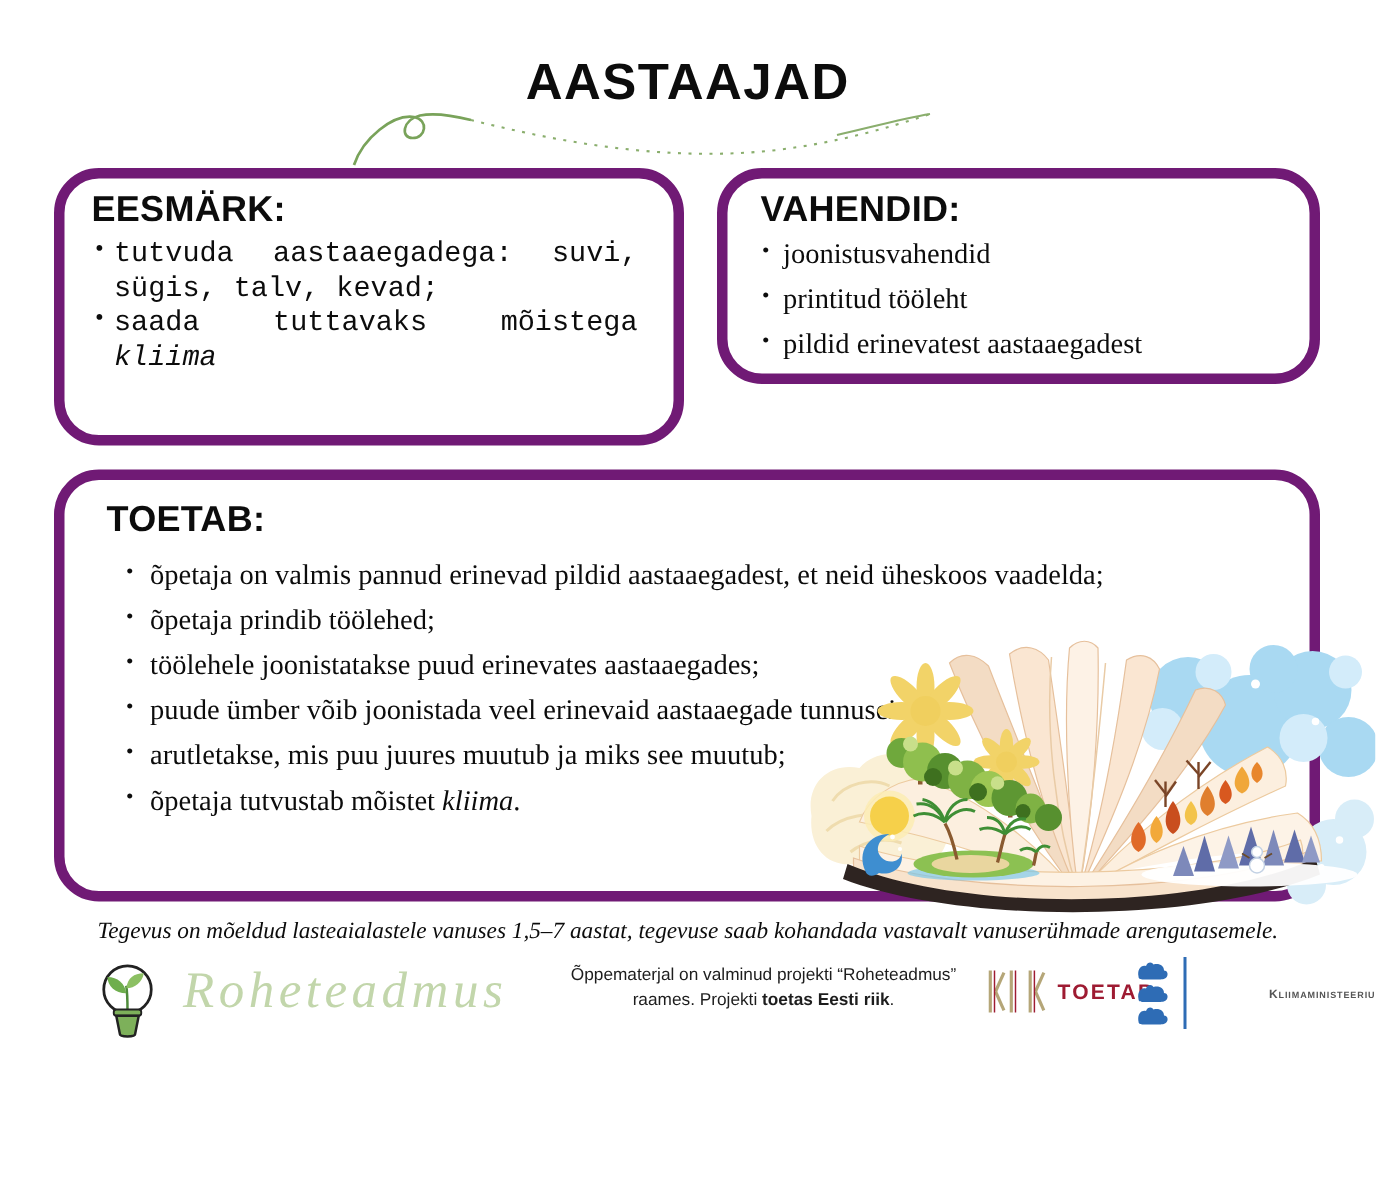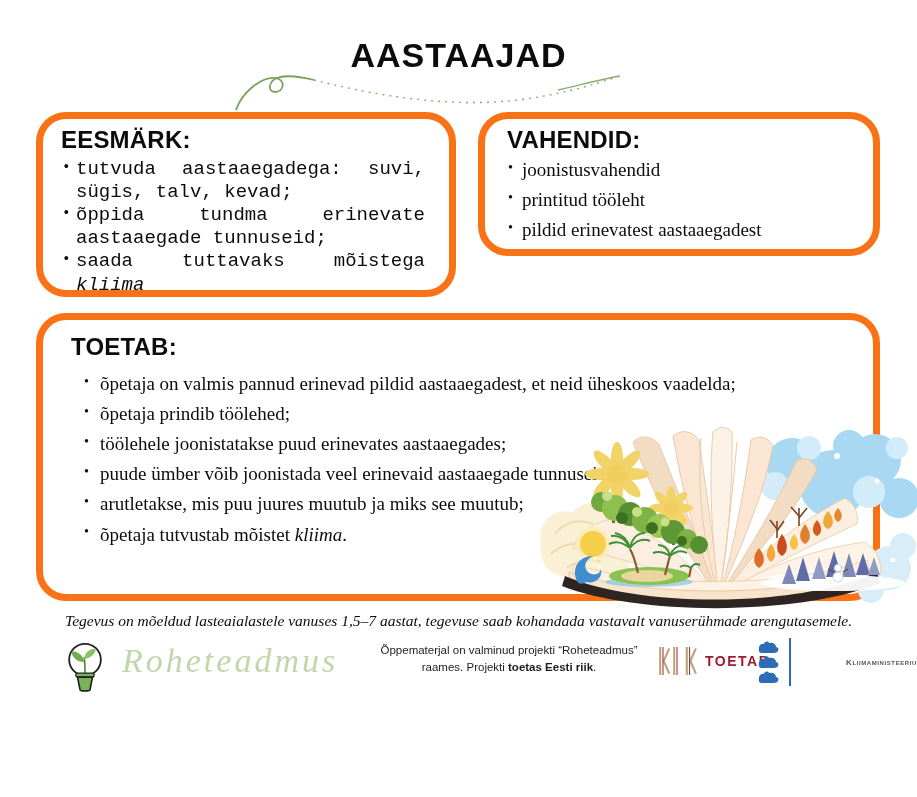--- a/index.html
+++ b/index.html
@@ -6,21 +6,21 @@
   body {
     width:917px; height:797px; position:relative; background:#ffffff;
     overflow:hidden; font-family:"Liberation Sans", sans-serif;
   }
   .title {
     position:absolute; top:36px; left:0; width:100%; text-align:center;
     font:700 34px "Liberation Sans", sans-serif; letter-spacing:1px; color:#0c0c0c;
   }
   .swirl { position:absolute; left:228px; top:64px; width:400px; height:50px; }
   .card {
-    position:absolute; background:#fff; border:7px solid #f97316;
+    position:absolute; background:#fff; border:7px solid #701a75;
     border-radius:30px; box-sizing:border-box; z-index:1;
   }
   #card-eesmark { left:36px; top:112px; width:420px; height:185px; padding:7px 20px 6px 18px; }
   #card-vahendid { left:478px; top:112px; width:402px; height:144px; padding:7px 20px 6px 22px; }
   #card-tegevus  { left:36px; top:313px; width:844px; height:288px; padding:13px 30px 12px 28px; }
   .card h2 {
     margin:0; font:800 24px/1.2 "Liberation Sans", sans-serif;
     letter-spacing:0.2px; color:#0c0c0c;
   }
   .card ul {
@@ -67,21 +67,20 @@
 <svg class="swirl" viewBox="0 0 400 50" aria-hidden="true">
   <path d="M8,46 C14,28 34,12 48,14 C58,16 56,28 47,28 C39,28 40,16 52,13 C62,11 74,13 86,16" fill="none" stroke="#79a35a" stroke-width="1.8"></path>
   <path d="M86,16 C150,32 220,44 290,36 C330,31 362,22 392,12" fill="none" stroke="#8aae6d" stroke-width="1.4" stroke-dasharray="2,5"></path>
   <path d="M330,26 C352,21 374,15 392,12" fill="none" stroke="#8aae6d" stroke-width="1.4"></path>
 </svg>
 
 <div class="card" id="card-eesmark">
   <h2>EESMÄRK:</h2>
   <ul>
     <li>tutvuda aastaaegadega: suvi, sügis, talv, kevad;</li>
-    <li>õppida tundma erinevate aastaaegade tunnuseid;</li>
     <li><span>saada tuttavaks mõistega </span><em>kliima</em></li>
   </ul>
 </div>
 
 <div class="card" id="card-vahendid">
   <h2>VAHENDID:</h2>
   <ul>
     <li>joonistusvahendid</li>
     <li>printitud tööleht</li>
     <li>pildid erinevatest aastaaegadest</li>

